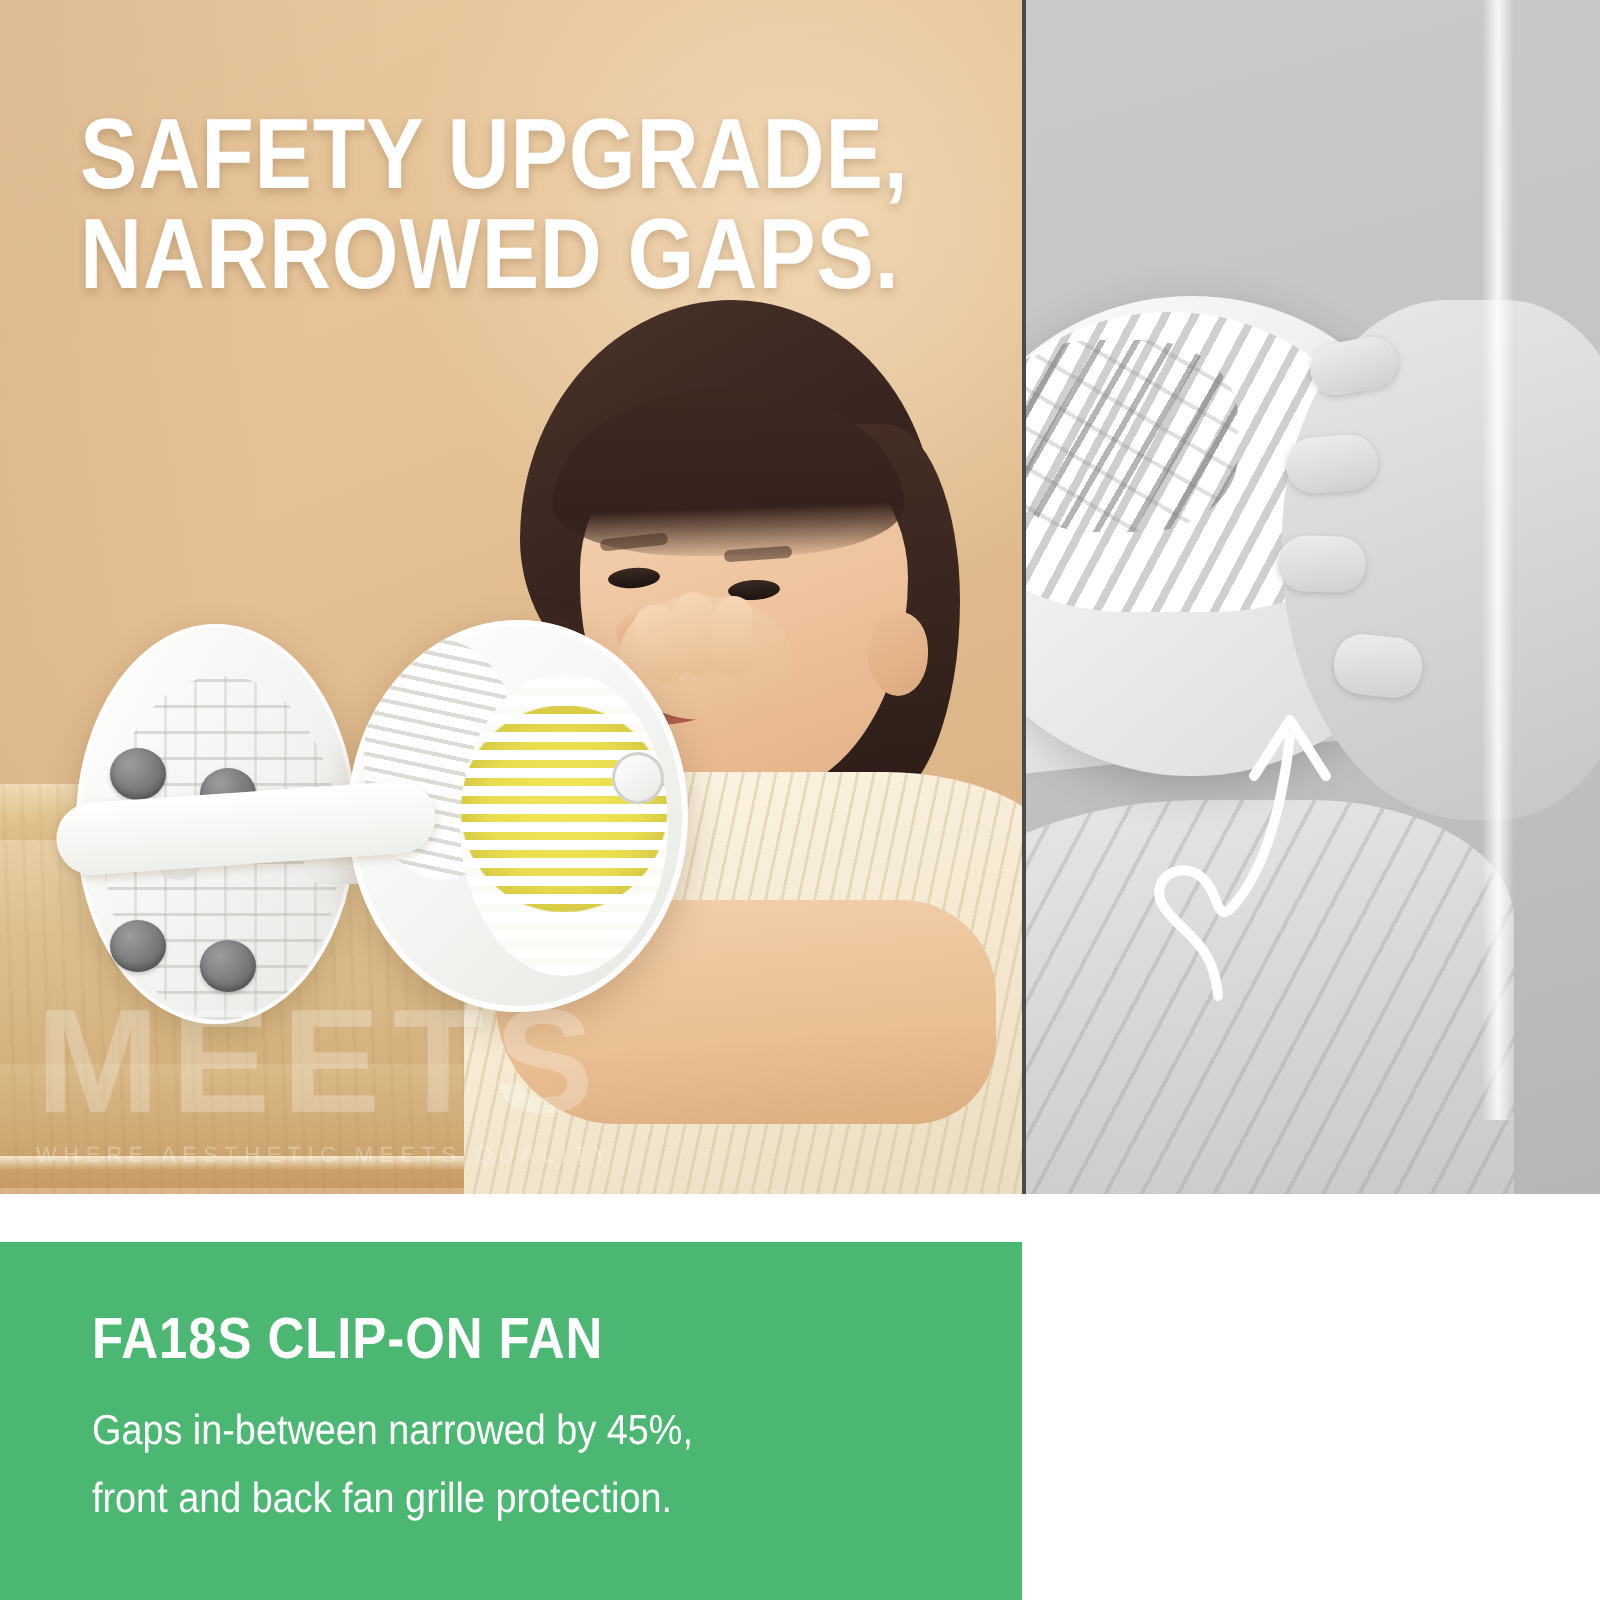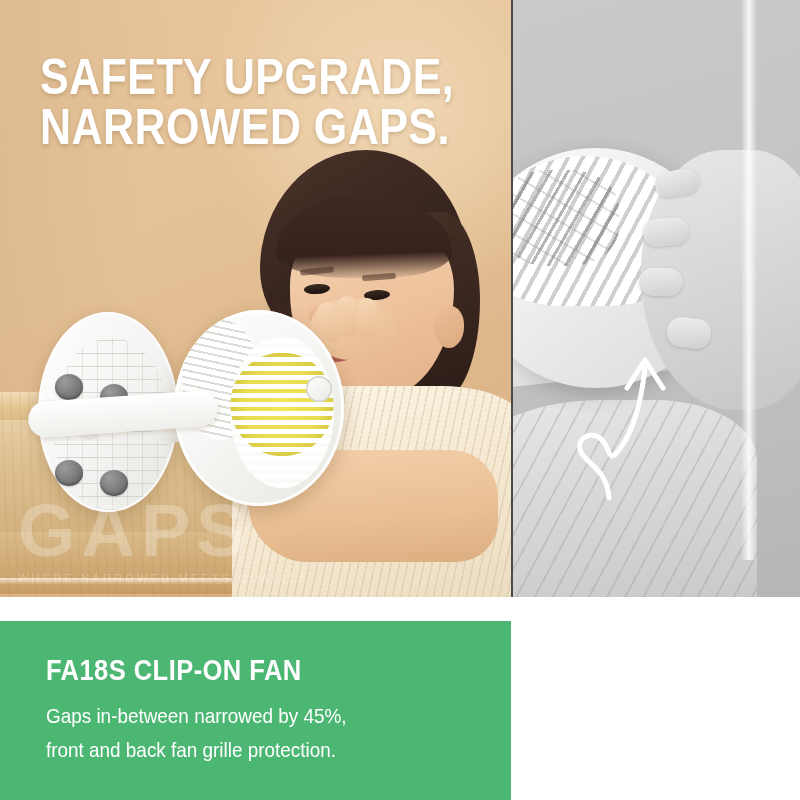--- a/index.html
+++ b/index.html
@@ -336,22 +336,22 @@
           <div class="grille-back"></div>
           <div class="grille-front">
             <div class="grille-bars"></div>
           </div>
           <div class="fan-btn"></div>
         </div>
         <div class="fan-belt"></div>
       </div>
 
       <div class="watermark">
-        <div class="wm-main">GAPS</div>
-        <div class="wm-sub">WHERE NARROWED MEETS QUALITY</div>
+        <div class="wm-main">MEETS</div>
+        <div class="wm-sub">WHERE AESTHETIC MEETS QUALITY</div>
       </div>
 
       <div class="headline">
         <div>SAFETY UPGRADE,</div>
         <div>NARROWED GAPS.</div>
       </div>
     </div>
   </div>
 
   <div class="panel-right">

